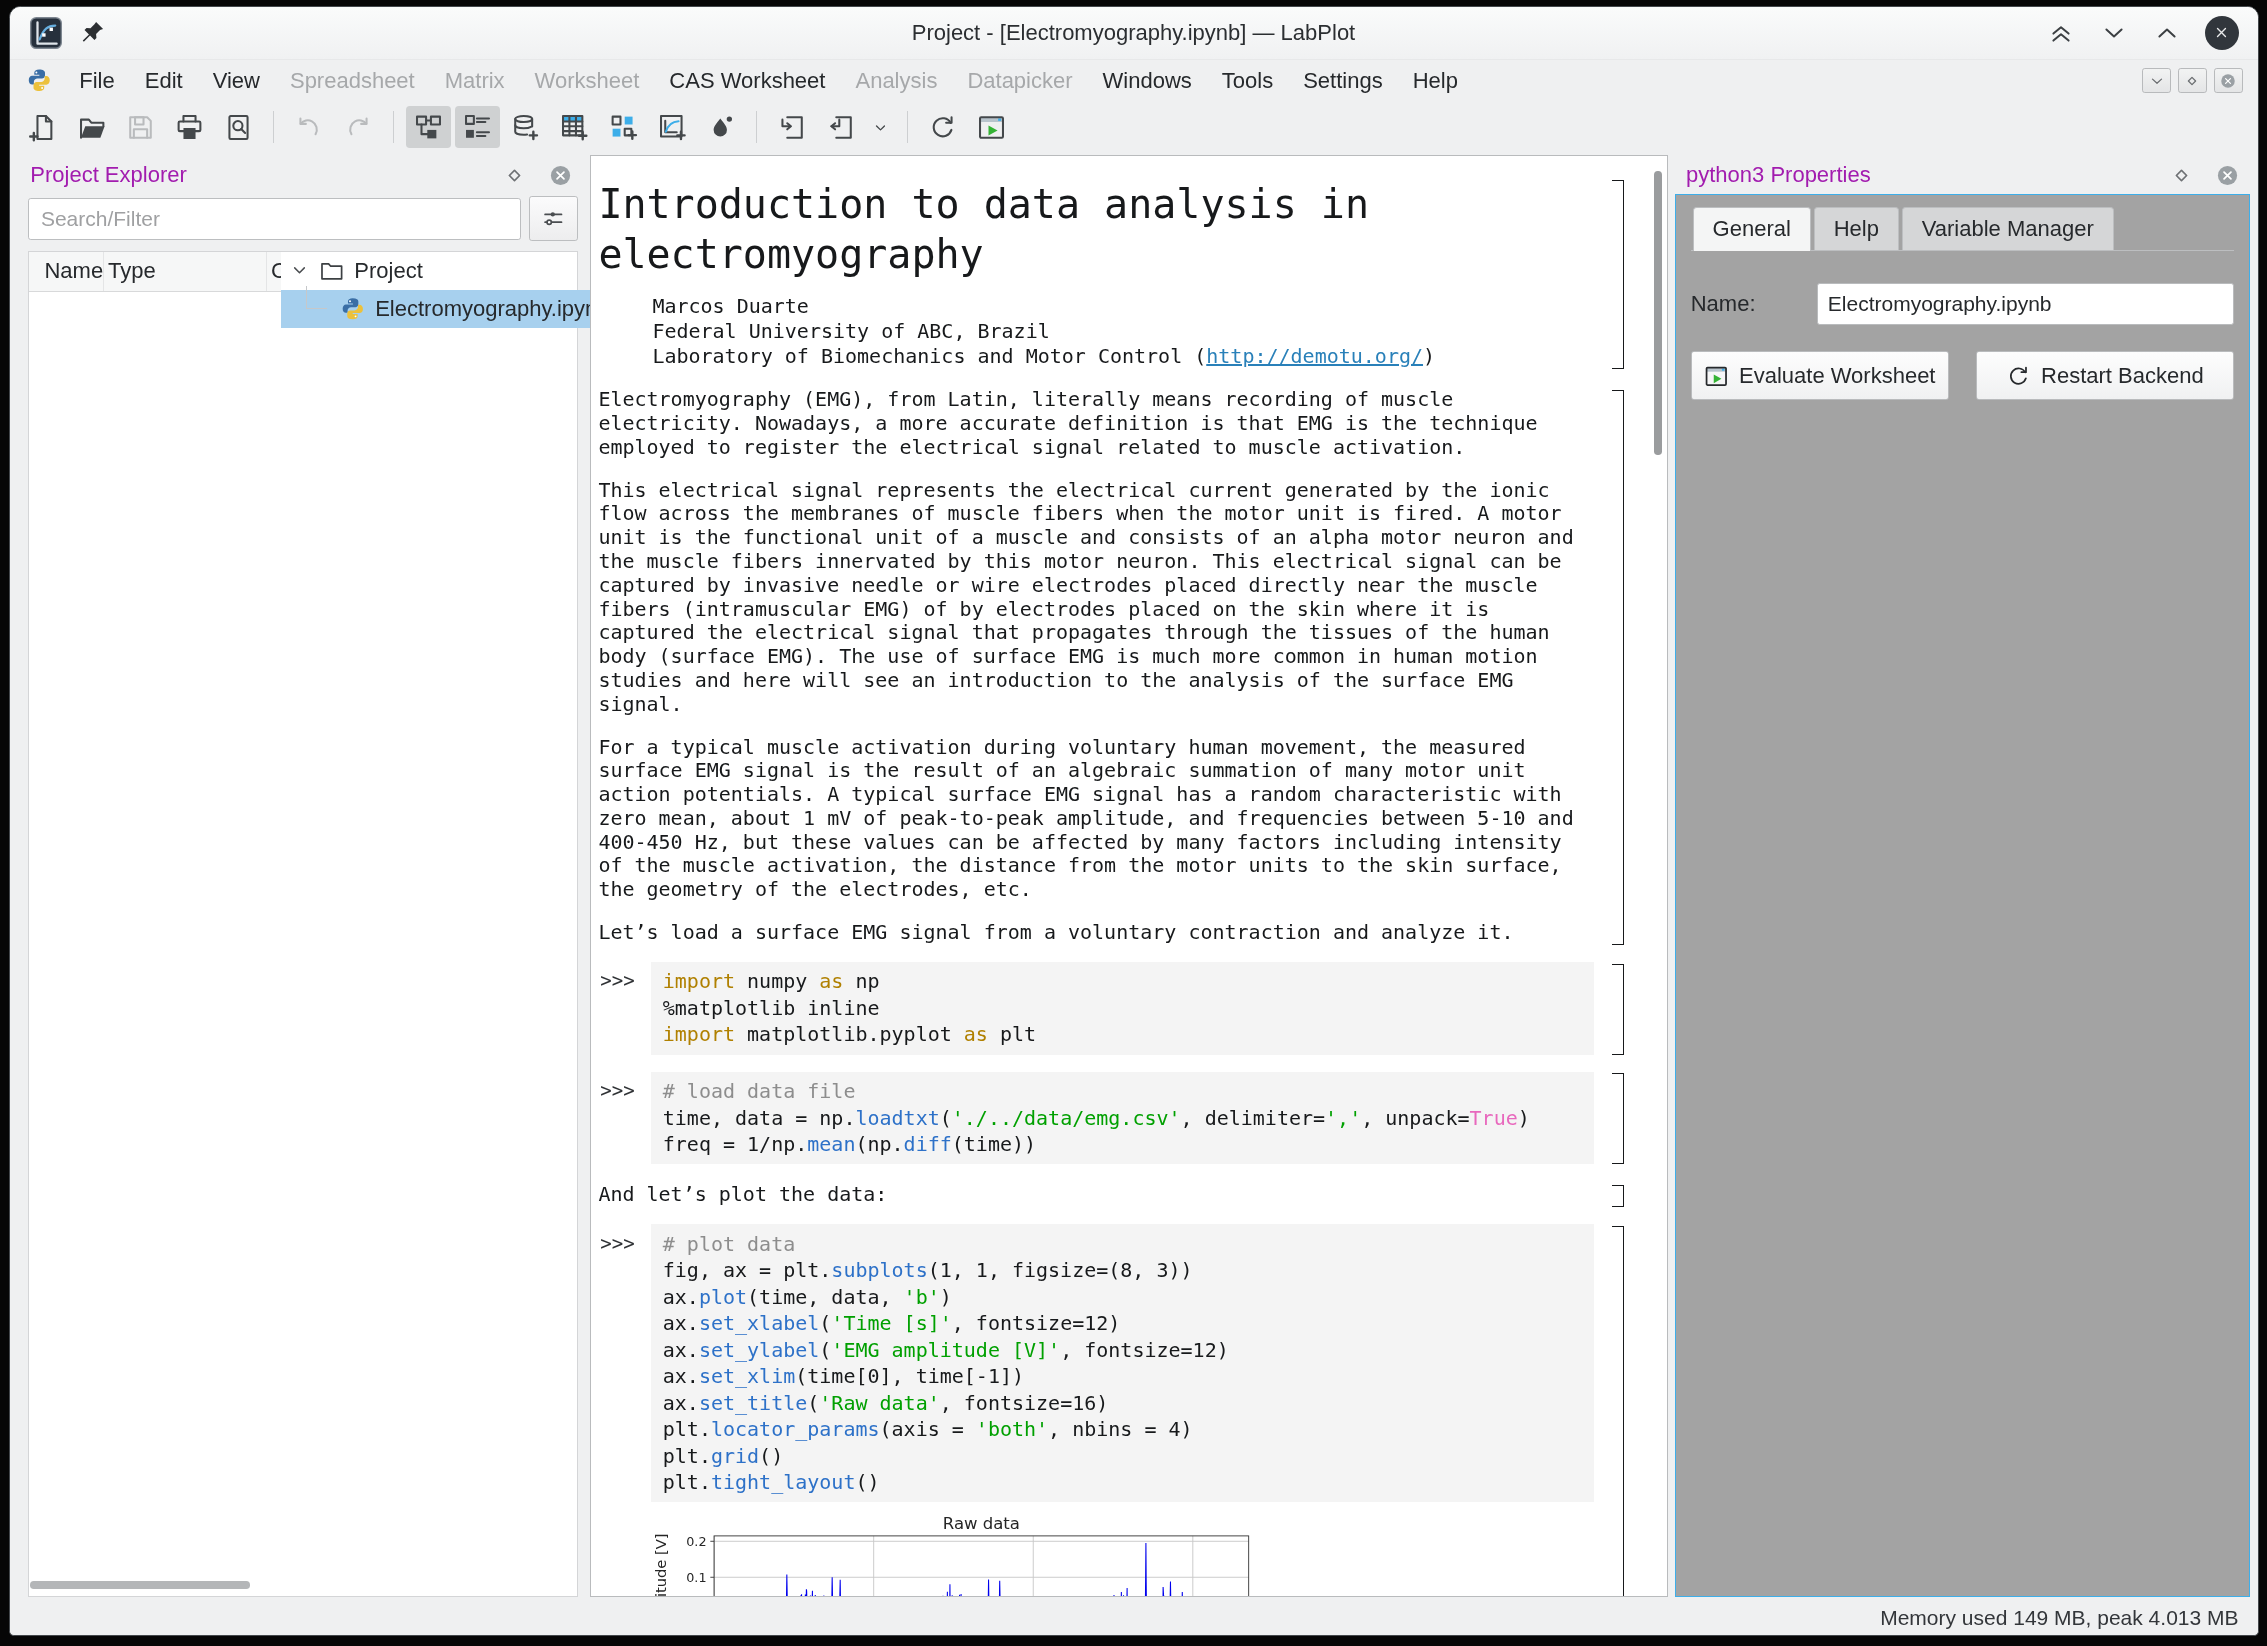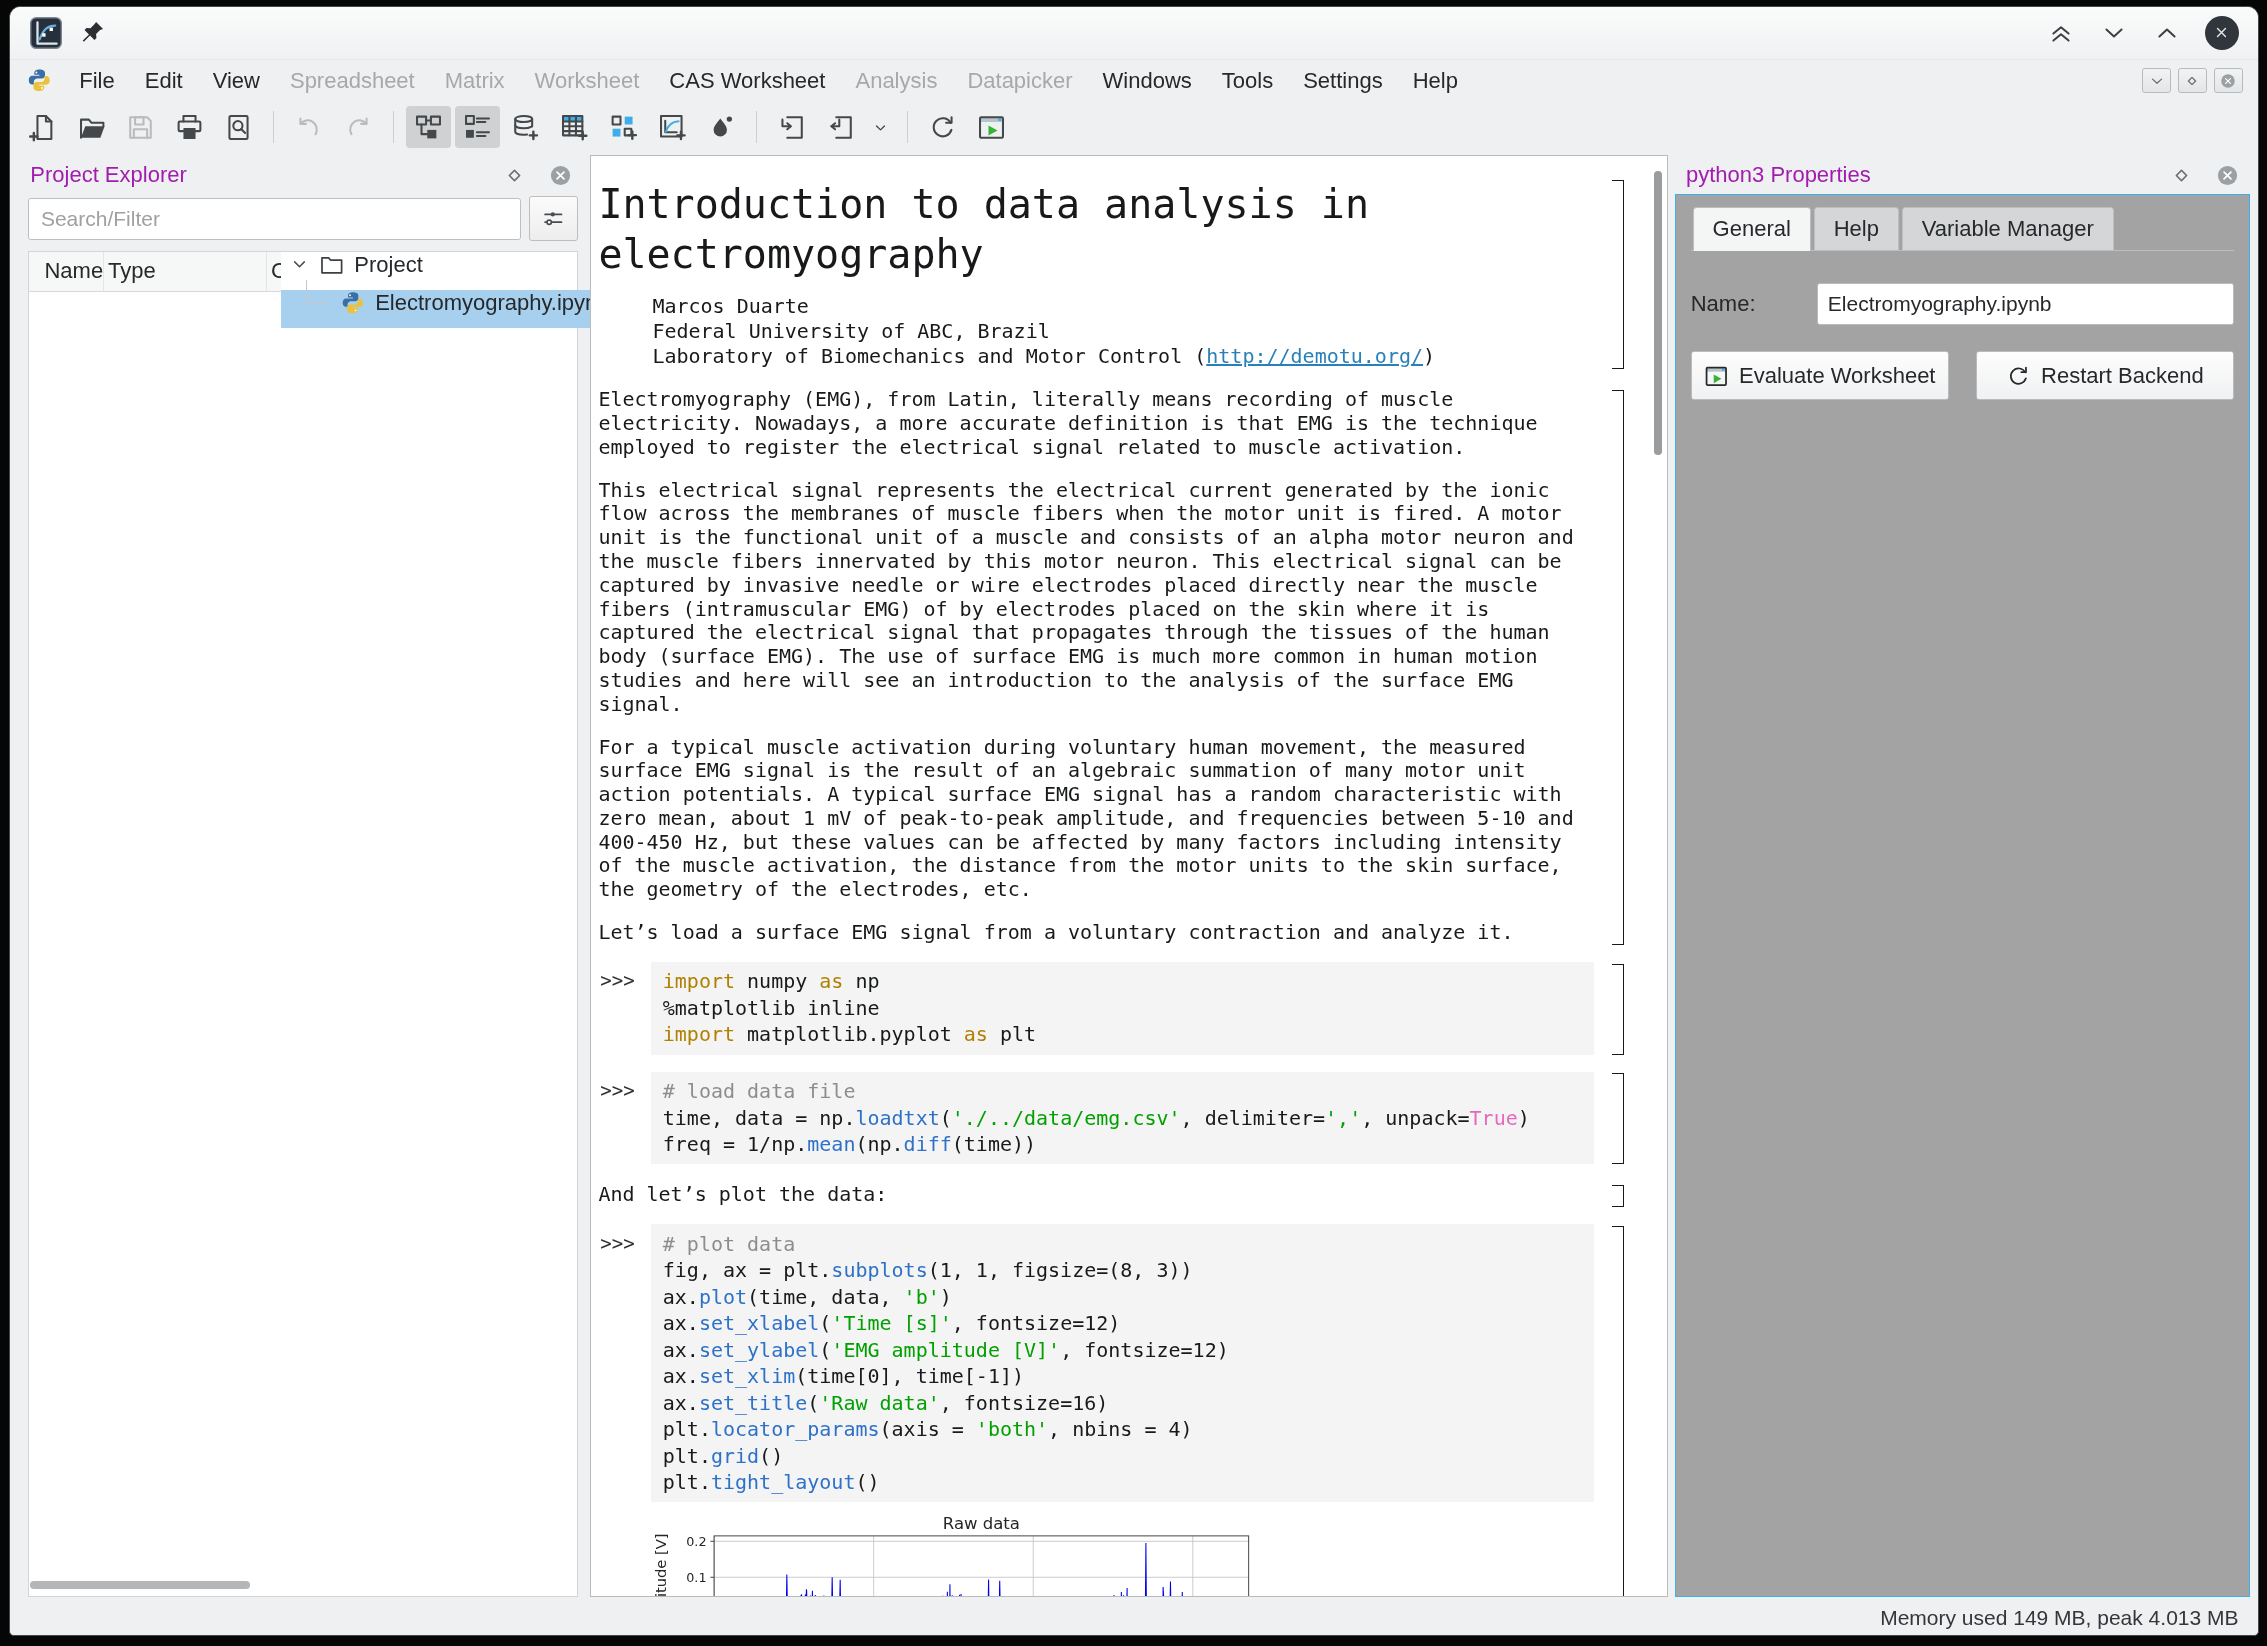--- a/index.html
+++ b/index.html
@@ -61,21 +61,21 @@
   .search-input::placeholder{color:#9fa0a2}
   .filter-btn{width:49px;height:45px;border:0.9px solid #bcbec0;border-radius:2.8px;
               background:linear-gradient(#fbfbfc,#ededee);color:#4a4d50;display:grid;place-items:center}
   .filter-btn .icn{width:24.6px;height:24.6px}
   .tree{flex:1;margin:0 7.6px 0 11.4px;border:0.9px solid #d4d5d7;background:#fff;display:flex;min-height:0}
   .tree-head{display:flex;height:40px;align-items:center;background:#f6f7f7;border-bottom:0.9px solid #d8d9da;
              font-size:22px;color:#26292c;flex:none}
   .th-name{flex:1;padding-left:15px}
   .th-type{width:163px;border-left:0.9px solid #e4e5e6;height:100%;display:flex;align-items:center;padding-left:3.8px}
   .th-created{width:15px;overflow:hidden;border-left:0.9px solid #e4e5e6;height:100%;display:flex;align-items:center;padding-left:3.8px}
-  .trow{display:flex;align-items:flex-start;height:38px;font-size:22px;color:#26292c;flex:none}
+  .trow{display:flex;align-items:center;height:38px;font-size:22px;color:#26292c;flex:none}
   .trow.sel{background:var(--sel)}
   .tname{flex:1;display:flex;align-items:center;gap:9.5px;min-width:0;white-space:nowrap}
   .ttype{width:167px}
   .tcreated{width:15px;overflow:hidden;white-space:nowrap}
   .exp{width:21px;height:21px;color:#4a4d50;margin-left:7.6px;flex:none}
   .guide{width:21px;height:23px;border-left:0.9px solid #c6c8ca;border-bottom:0.9px solid #c6c8ca;
          margin:-15px 3.8px 7.6px 24.6px;flex:none}
   .tree-icn{width:25.6px;height:25.6px;flex:none}
   .hscroll{position:absolute;left:13.2px;bottom:7.6px;width:220px;height:8.5px;border-radius:3.8px;background:#b4b6b8}
 
@@ -131,20 +131,21 @@
             <rect x="9.3" y="12.2" width="2.4" height="2.4" fill="#fff" stroke="none"></rect>
             <rect x="14.5" y="8.2" width="2.4" height="2.4" fill="#fff" stroke="none"></rect>
           </svg>
         </span>
       <span class="icn pin-icn" id="pin-icon">
           <svg class="ic" viewBox="0 0 24 24">
             <path d="M15.5 2.5l6 6-2.6.9-3.4 3.4.3 3.4-1.7 1.7-3.8-3.8L5 19.4l-.9-.9 5.3-5.3-3.8-3.8 1.7-1.7 3.4.3 3.4-3.4z" fill="#2c2f32" stroke="none"></path>
           </svg>
         </span>
     </div>
+    <div class="win-title">Project - [Electromyography.ipynb] — LabPlot</div>
     <div class="win-controls" id="win-controls">
         <span class="wbtn">
           <span class="icn">
             <svg class="ic" viewBox="0 0 24 24">
               <path d="M5.5 12.5L12 7l6.5 5.5"></path>
               <path d="M5.5 18.5L12 13l6.5 5.5"></path>
             </svg>
           </span>
         </span>
         <span class="wbtn">

